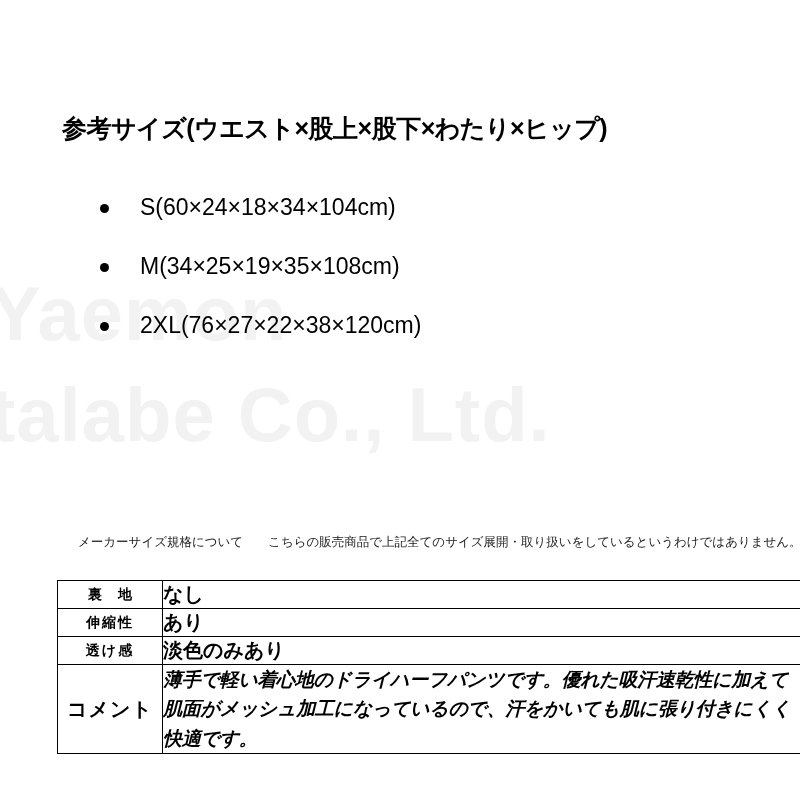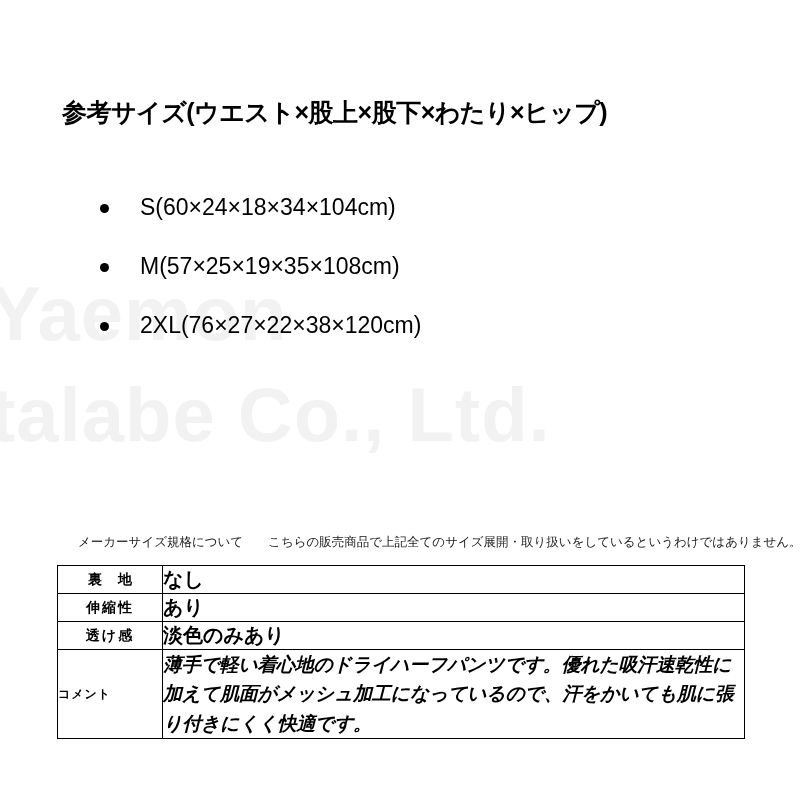--- a/index.html
+++ b/index.html
@@ -44,21 +44,21 @@
   }
 
   .content {
     position: relative;
     z-index: 1;
   }
 
   .heading {
     position: absolute;
     left: 62px;
-    top: 96px;
+    top: 112px;
     font-size: 25px;
     font-weight: bold;
     letter-spacing: -0.5px;
     white-space: nowrap;
   }
 
   .size-list {
     position: absolute;
     left: 86px;
     top: 178px;
@@ -94,22 +94,22 @@
     white-space: nowrap;
   }
   .note .note-gap {
     display: inline-block;
     width: 18px;
   }
 
   table.spec {
     position: absolute;
     left: 57px;
-    top: 565px;
-    width: 688px;
+    top: 580px;
+    width: 744px;
     border-collapse: collapse;
     table-layout: fixed;
     border-radius: 28px;
   }
   table.spec td {
     border: 1px solid #000000;
     padding: 0;
     vertical-align: middle;
   }
   td.label {
@@ -125,22 +125,22 @@
     text-indent: 6px;
   }
   td.value {
     font-size: 20px;
     font-weight: bold;
     padding: 5px 0 5px 14px;
     line-height: 1.35;
   }
   td.comment-label {
     width: 104px;
-    text-align: left;
-    font-size: 12px;
+    text-align: center;
+    font-size: 20px;
     font-weight: bold;
     letter-spacing: 1px;
     padding: 6px 0;
   }
   td.comment-value {
     font-size: 19px;
     font-weight: bold;
     padding: 12px 12px 12px 14px;
     line-height: 1.55;
     letter-spacing: -0.3px;
@@ -156,21 +156,21 @@
     <span>Yaemon</span>
     <span class="line2">talabe Co., Ltd.</span>
   </div>
 
   <div class="content">
 
     <div class="heading">参考サイズ(ウエスト×股上×股下×わたり×ヒップ)</div>
 
     <ul class="size-list">
       <li>S(60×24×18×34×104cm)</li>
-      <li>M(57×25×19×35×108cm)</li>
+      <li>M(34×25×19×35×108cm)</li>
       <li>2XL(76×27×22×38×120cm)</li>
     </ul>
 
     <div class="note">
       <span>メーカーサイズ規格について</span>
       <span class="note-gap"></span>
       <span>こちらの販売商品で上記全てのサイズ展開・取り扱いをしているというわけではありません。</span>
     </div>
 
     <table class="spec">

